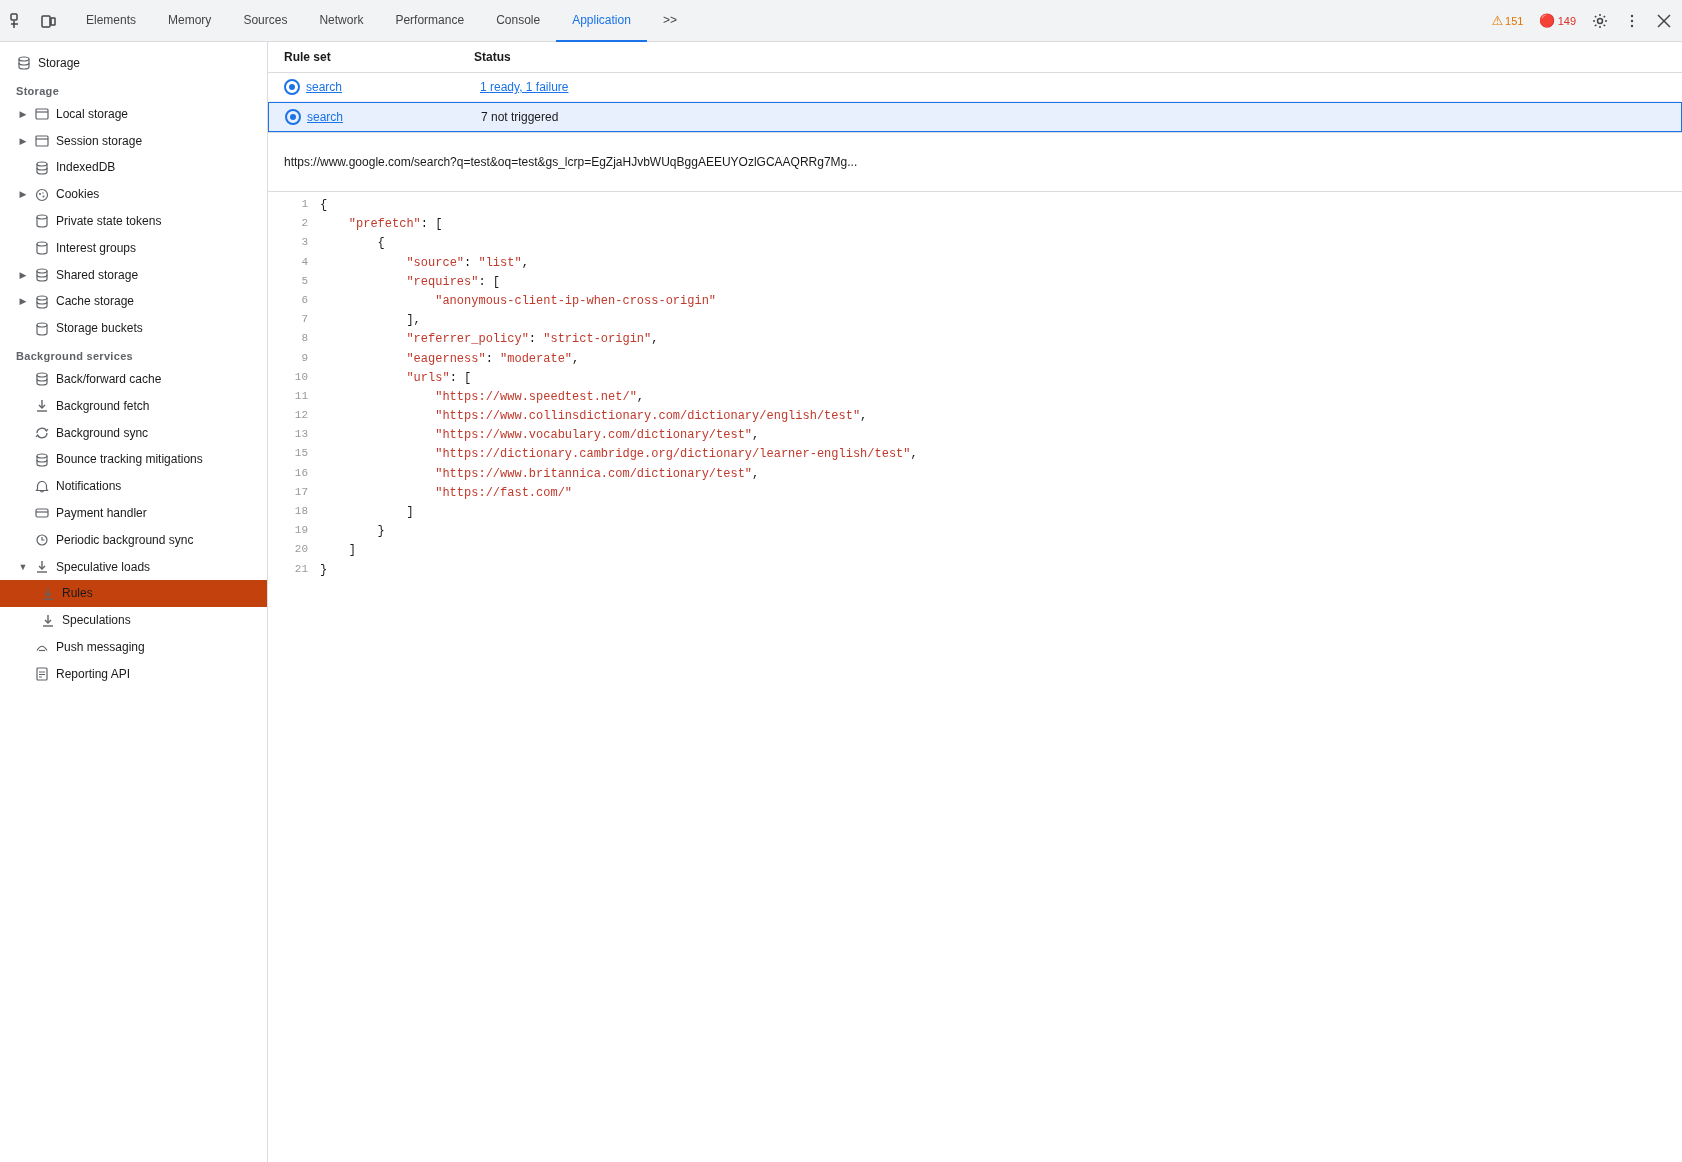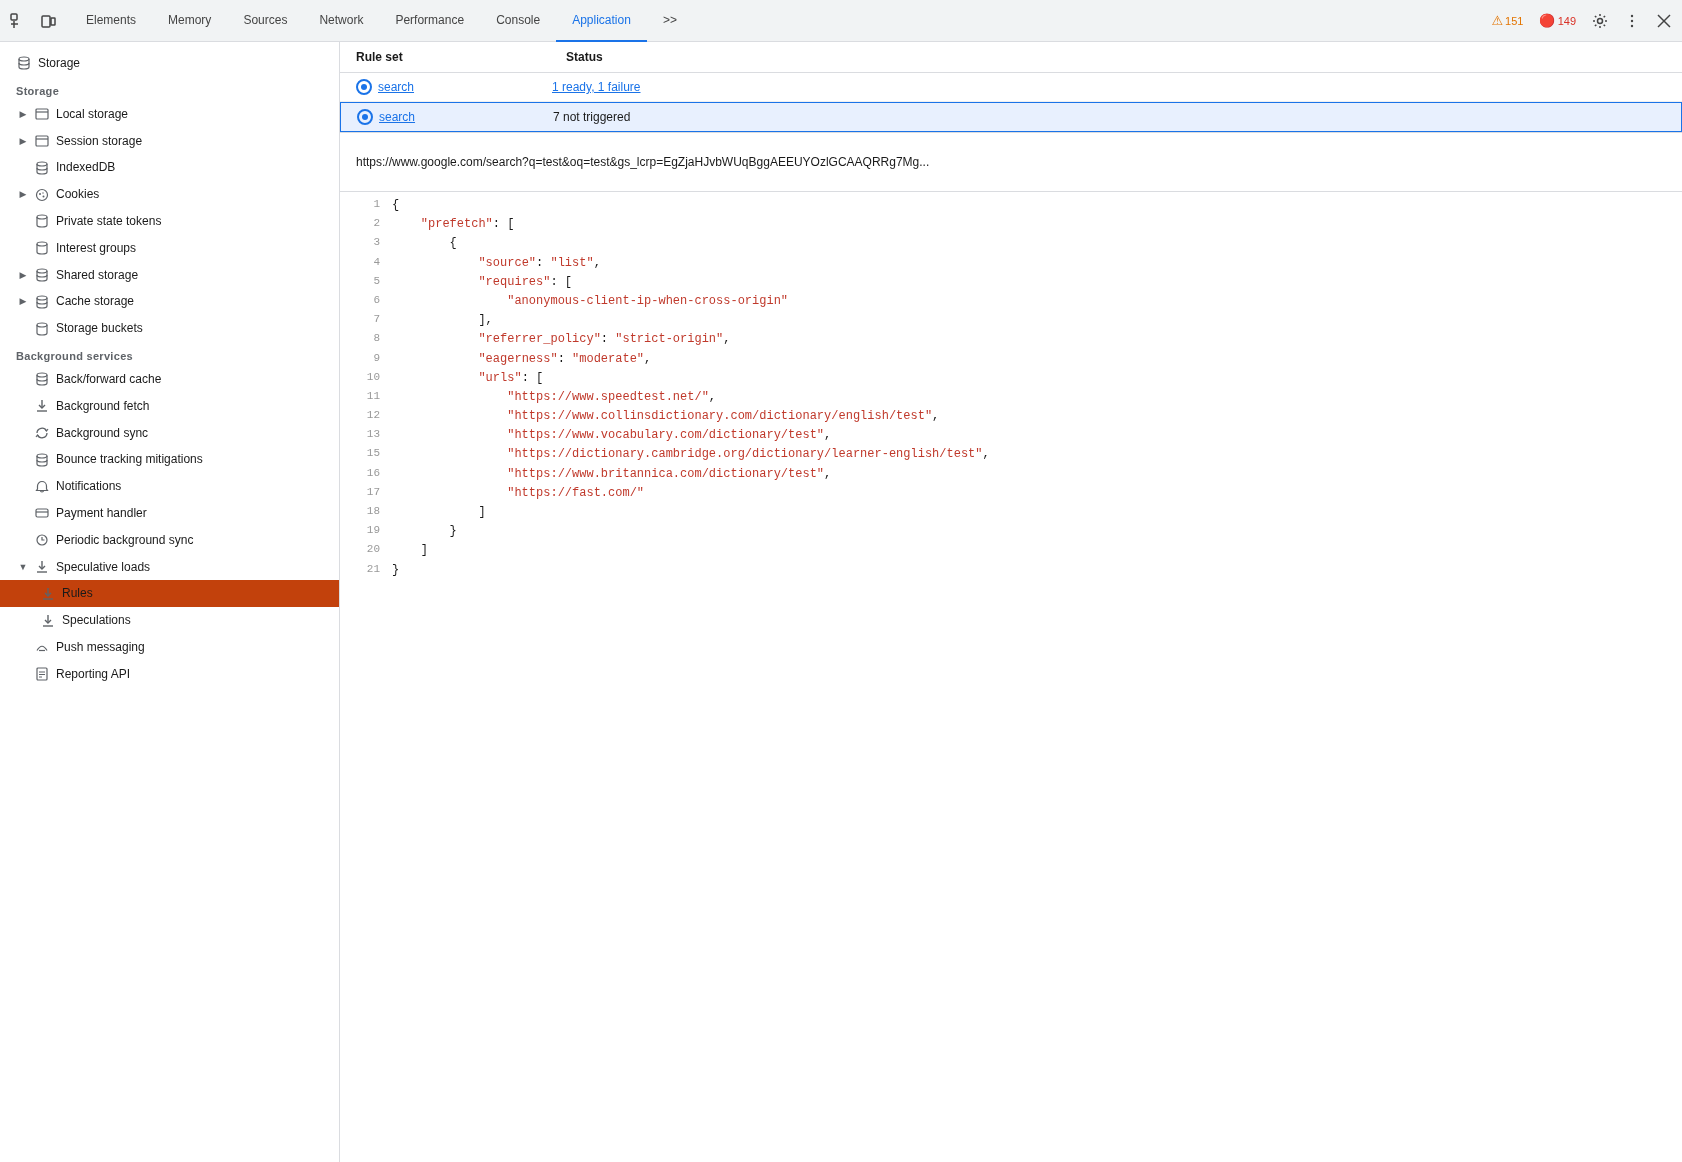--- a/index.html
+++ b/index.html
@@ -79,21 +79,21 @@
     }
 
     
     .main-layout {
       display: flex;
       height: calc(1162px - 42px);
     }
 
     
     .sidebar {
-      width: 340px;
+      width: 268px;
       border-right: 1px solid #dadce0;
       overflow-y: auto;
       padding: 8px 0;
       flex-shrink: 0;
     }
     .sidebar-section-header {
       padding: 8px 16px 4px 16px;
       font-size: 11px;
       font-weight: 600;
       color: #5f6368;
@@ -142,21 +142,20 @@
     .rules-table {
       border-bottom: 1px solid #dadce0;
     }
     .rules-header {
       display: flex;
       border-bottom: 1px solid #dadce0;
       padding: 8px 16px;
       font-weight: 600;
       font-size: 12px;
       color: #1a1a1a;
-      gap: 20px;
     }
     .col-ruleset { width: 190px; flex-shrink: 0; }
     .col-status { flex: 1; }
 
     .rules-row {
       display: flex;
       align-items: center;
       padding: 6px 16px;
       border-bottom: 1px solid #f0f0f0;
       cursor: pointer;

